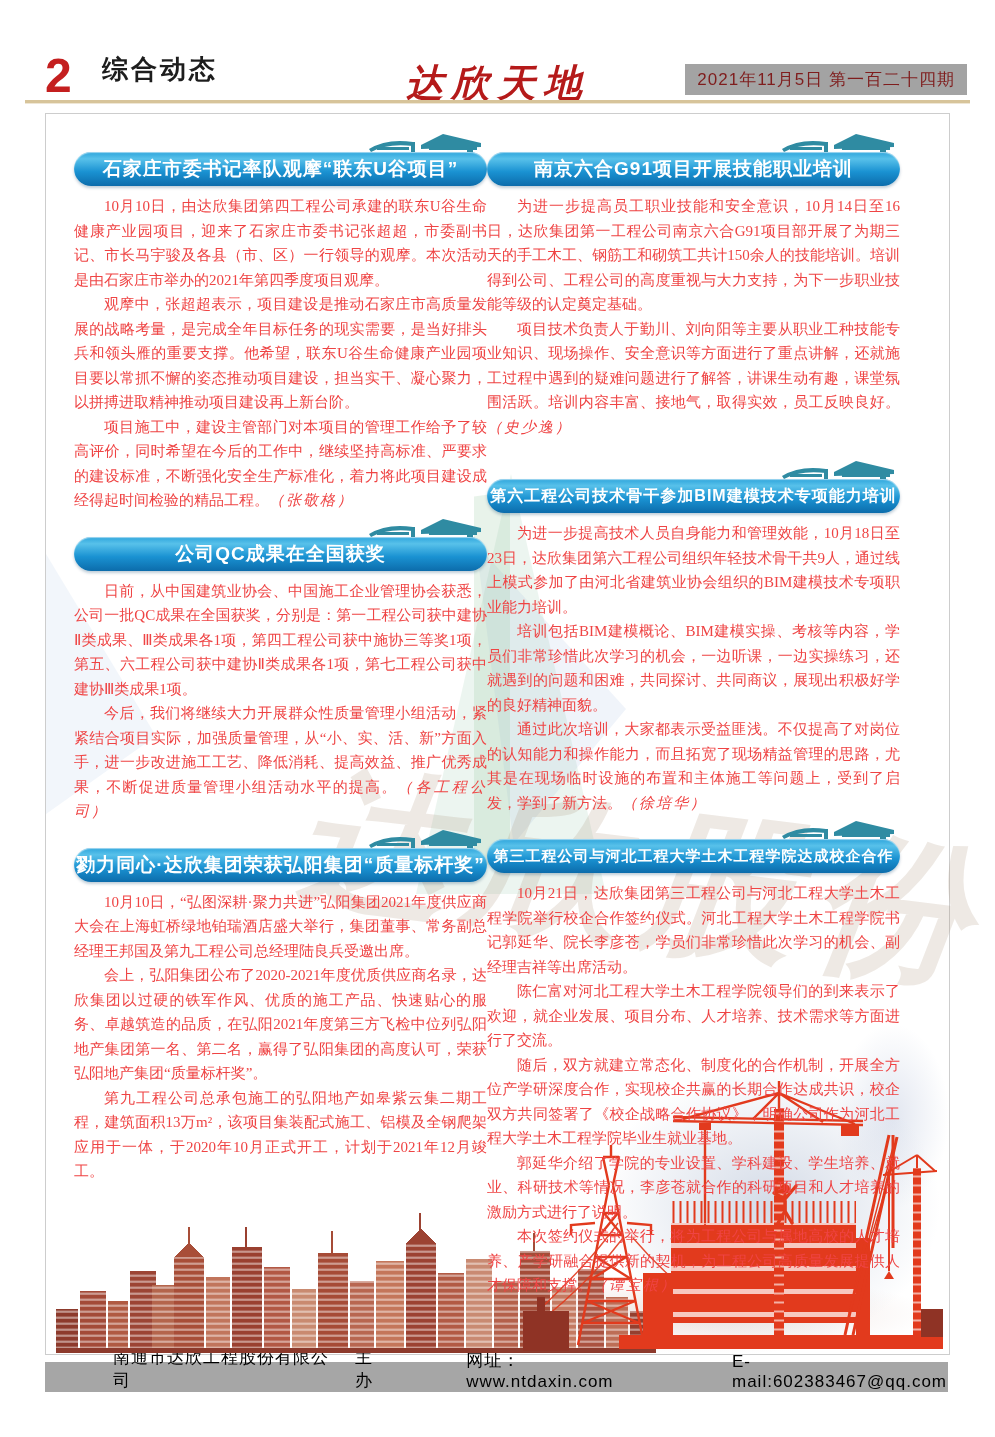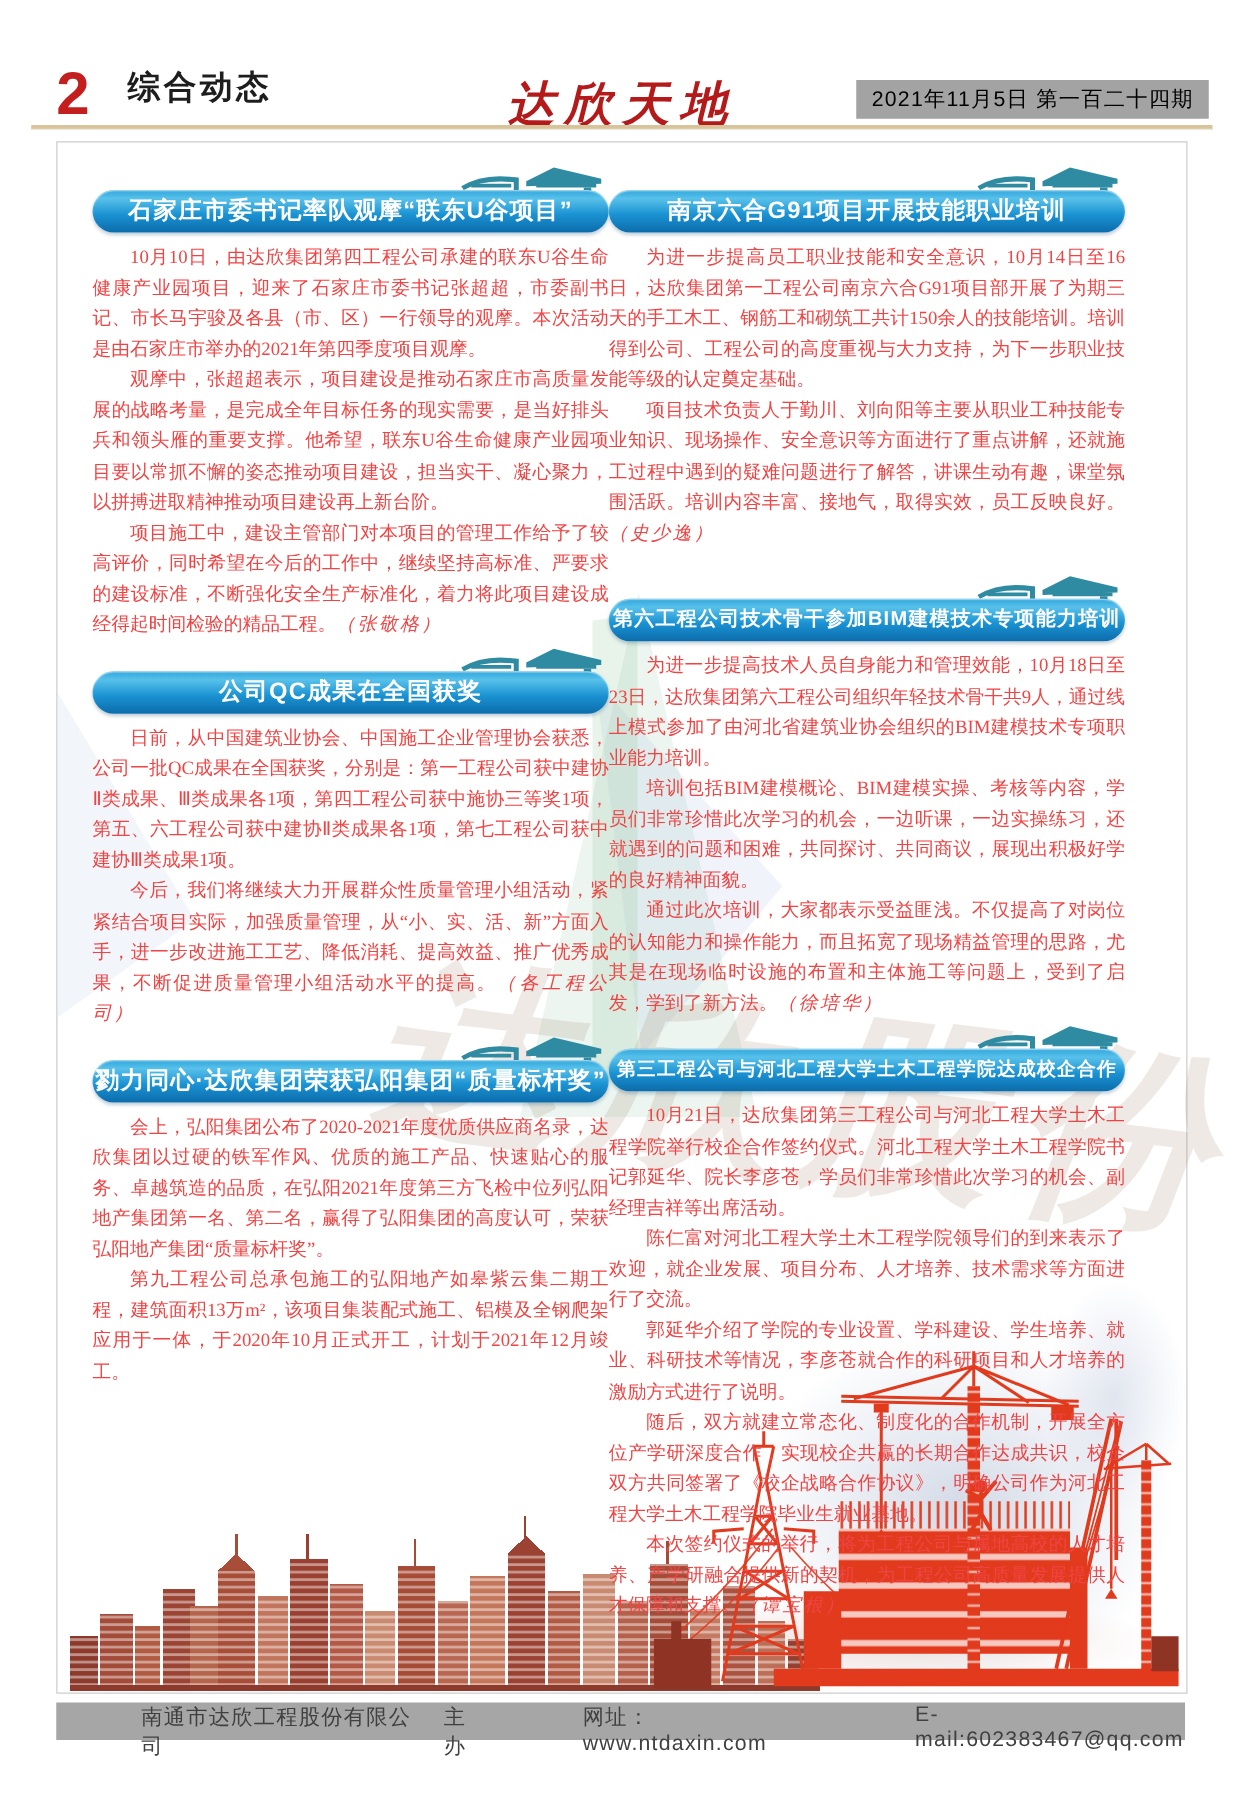--- a/index.html
+++ b/index.html
@@ -6,21 +6,21 @@
   body{width:995px;height:1437px;position:relative;background:#ffffff;overflow:hidden;
        font-family:"Liberation Sans",sans-serif;}
   
   .pagenum{position:absolute;left:45px;top:52px;font-size:48px;font-weight:bold;
            color:#c41f1f;font-family:"Liberation Sans",sans-serif;line-height:1;}
   .section{position:absolute;left:102px;top:52px;font-size:26px;font-weight:bold;
            color:#1d1d1d;letter-spacing:3px;}
   .masthead{position:absolute;left:0;right:0;top:58px;text-align:center;font-size:38px;
             font-weight:bold;font-style:italic;color:#b51a1a;letter-spacing:8px;
             font-family:"DejaVu Serif",serif;}
-  .issuebox{position:absolute;right:28px;top:64px;background:#a3a3a3;color:#000000;
+  .issuebox{position:absolute;right:28px;top:64px;background:#a3a3a3;color:#7f1d1d;
             font-size:17px;padding:4px 12px;letter-spacing:1px;}
   .goldline{position:absolute;left:25px;right:25px;top:100px;height:3px;
             background:#d7c49a;border-bottom:1px solid #efe7d5;}
   
   .frame{position:absolute;left:45px;top:113px;width:903px;height:1240px;
          border:1px solid #cdcdcd;background:#ffffff;}
   .decor{position:absolute;pointer-events:none;}
   .watercolor{right:0;bottom:0;width:470px;height:330px;z-index:0;
     background:
       radial-gradient(closest-side at 62% 55%, rgba(176,189,211,.55), rgba(176,189,211,0) 95%),
@@ -50,21 +50,21 @@
         white-space:nowrap;overflow:hidden;color:#ffffff;font-weight:bold;font-size:19px;
         letter-spacing:1px;font-family:"Liberation Sans",sans-serif;
         background:linear-gradient(180deg,#2ea5dc 0%,#58c1ea 20%,#1a92d2 58%,#0c6cab 100%);
         box-shadow:inset 0 1px 1px rgba(255,255,255,.55),0 2px 3px rgba(0,60,100,.25);}
   .art-body{margin-top:8px;}
   .art-body p{margin:0;text-indent:2em;text-align:justify;color:#ef4444;
               font:15px/24.5px "Liberation Serif",serif;}
   .author{font-style:italic;letter-spacing:2px;}
   
   .footerbar{position:absolute;left:45px;top:1362px;width:903px;height:30px;background:#a6a6a6;
-             color:#404040;font-size:17px;display:flex;align-items:flex-start;padding-left:68px;
+             color:#000000;font-size:17px;display:flex;align-items:flex-end;padding-left:68px;
              box-sizing:border-box;letter-spacing:1px;}
   .footerbar .sp{margin-right:0;}
   .f-role{margin-left:26px;}
   .f-web{margin-left:78px;}
   .f-mail{margin-left:80px;}
 </style>
 </head>
 <body>
 
 <div class="pagenum">2</div>
@@ -272,20 +272,21 @@
               <rect x="10" y="15" width="32" height="3"></rect>
               <path d="M54 13 L76 2 L114 11 L114 15 L54 17 Z"></path>
               <rect x="62" y="15" width="48" height="3"></rect>
               <rect x="100" y="18" width="6" height="6"></rect>
               <rect x="44" y="10" width="4" height="10"></rect>
             </g>
           </svg>
           <div class="pill">勠力同心·达欣集团荣获弘阳集团“质量标杆奖”</div>
         </div>
         <div class="art-body">
+            <p>10月10日，“弘图深耕·聚力共进”弘阳集团2021年度供应商大会在上海虹桥绿地铂瑞酒店盛大举行，集团董事、常务副总经理王邦国及第九工程公司总经理陆良兵受邀出席。</p>
             <p>会上，弘阳集团公布了2020-2021年度优质供应商名录，达欣集团以过硬的铁军作风、优质的施工产品、快速贴心的服务、卓越筑造的品质，在弘阳2021年度第三方飞检中位列弘阳地产集团第一名、第二名，赢得了弘阳集团的高度认可，荣获弘阳地产集团“质量标杆奖”。</p>
             <p>第九工程公司总承包施工的弘阳地产如皋紫云集二期工程，建筑面积13万m²，该项目集装配式施工、铝模及全钢爬架应用于一体，于2020年10月正式开工，计划于2021年12月竣工。</p>
           </div>
       </article>
 
     </div>
 
     <div class="col">
 
       <article class="art">
@@ -339,22 +340,22 @@
               <rect x="62" y="15" width="48" height="3"></rect>
               <rect x="100" y="18" width="6" height="6"></rect>
               <rect x="44" y="10" width="4" height="10"></rect>
             </g>
           </svg>
           <div class="pill" style="font-size: 15px;">第三工程公司与河北工程大学土木工程学院达成校企合作</div>
         </div>
         <div class="art-body">
             <p>10月21日，达欣集团第三工程公司与河北工程大学土木工程学院举行校企合作签约仪式。河北工程大学土木工程学院书记郭延华、院长李彦苍，学员们非常珍惜此次学习的机会、副经理吉祥等出席活动。</p>
             <p>陈仁富对河北工程大学土木工程学院领导们的到来表示了欢迎，就企业发展、项目分布、人才培养、技术需求等方面进行了交流。</p>
+            <p>随后，双方就建立常态化、制度化的合作机制，开展全方位产学研深度合作，实现校企共赢的长期合作达成共识，校企双方共同签署了《校企战略合作协议》，明确公司作为河北工程大学土木工程学院毕业生就业基地。</p>
             <p>郭延华介绍了学院的专业设置、学科建设、学生培养、就业、科研技术等情况，李彦苍就合作的科研项目和人才培养的激励方式进行了说明。</p>
-            <p>随后，双方就建立常态化、制度化的合作机制，开展全方位产学研深度合作，实现校企共赢的长期合作达成共识，校企双方共同签署了《校企战略合作协议》，明确公司作为河北工程大学土木工程学院毕业生就业基地。</p>
             <p>本次签约仪式的举行，将为工程公司与属地高校的人才培养、产学研融合提供新的契机，为工程公司高质量发展提供人才保障和支撑。<span class="author">（谭宝根）</span></p>
           </div>
       </article>
 
     </div>
   </div>
 </div>
 
 <div class="footerbar">
   <span class="sp">南通市达欣工程股份有限公司</span>

